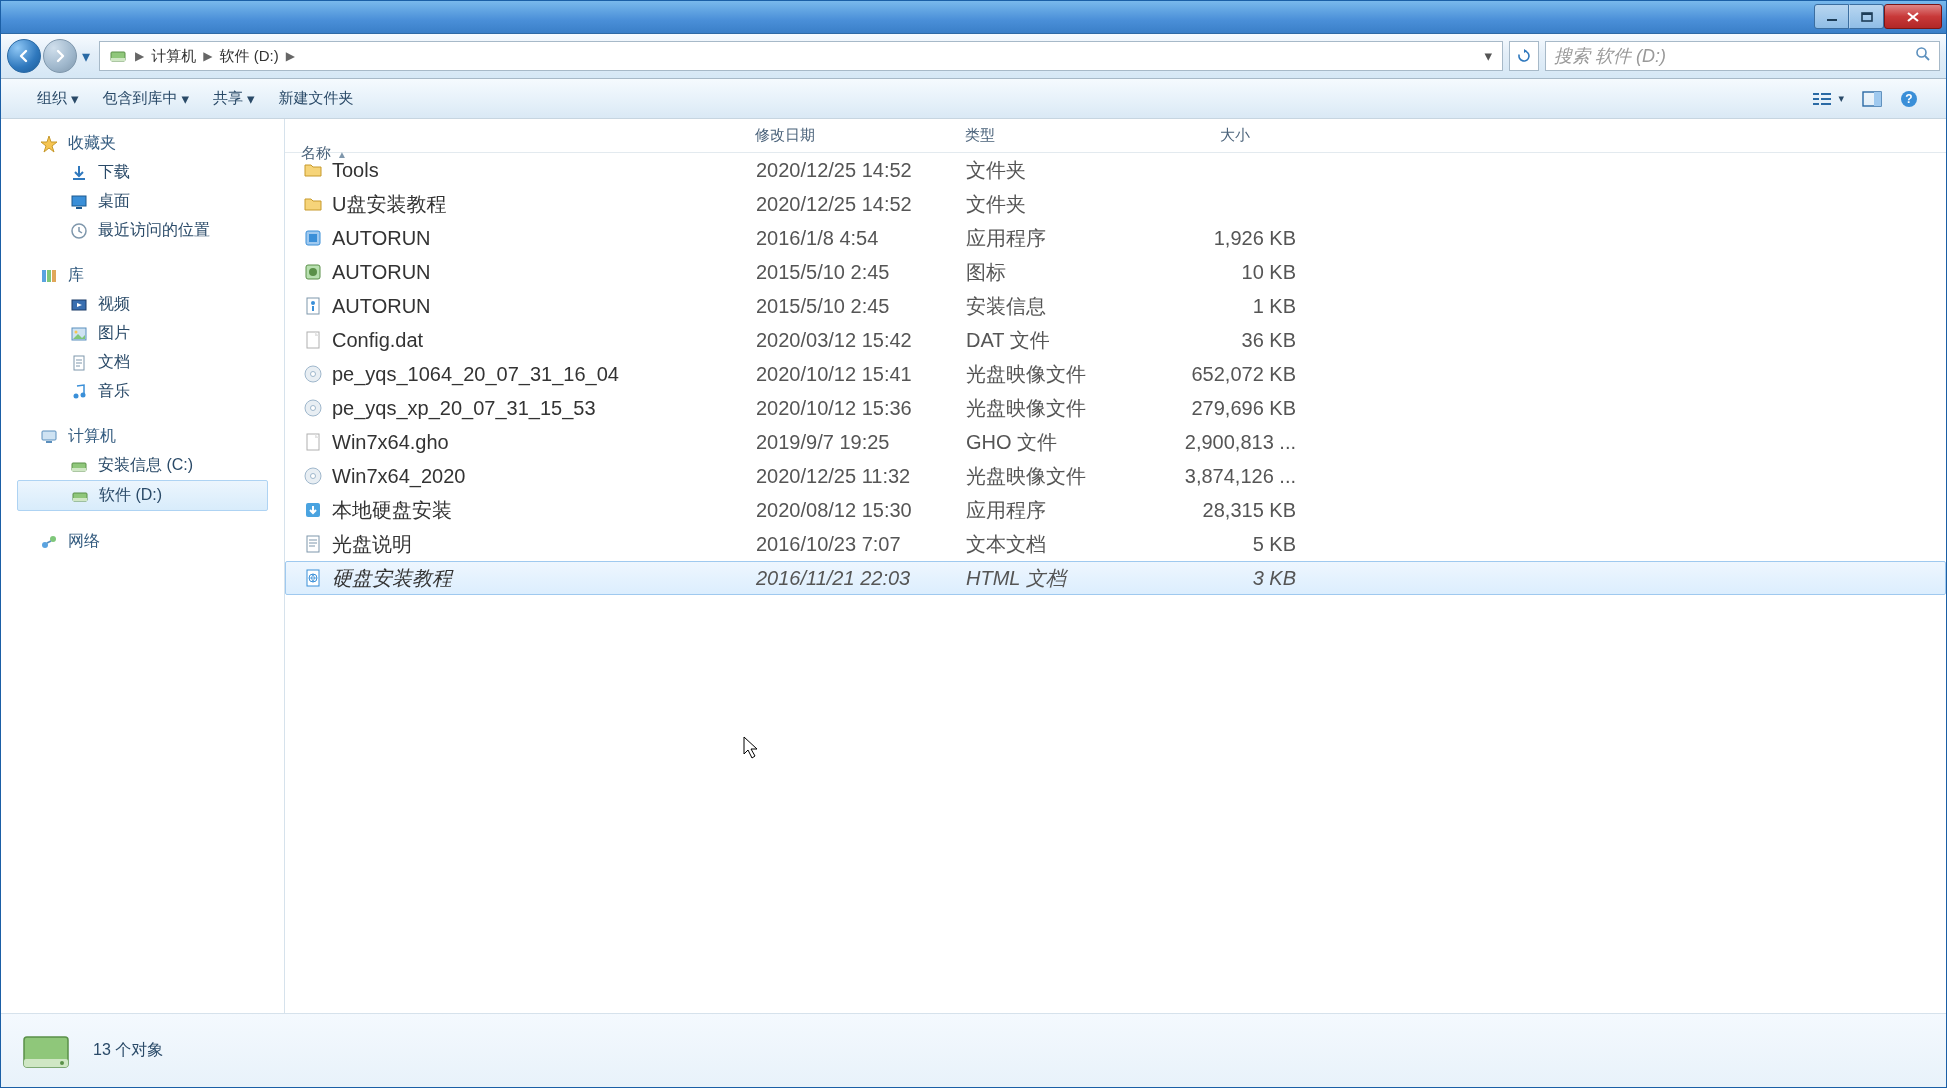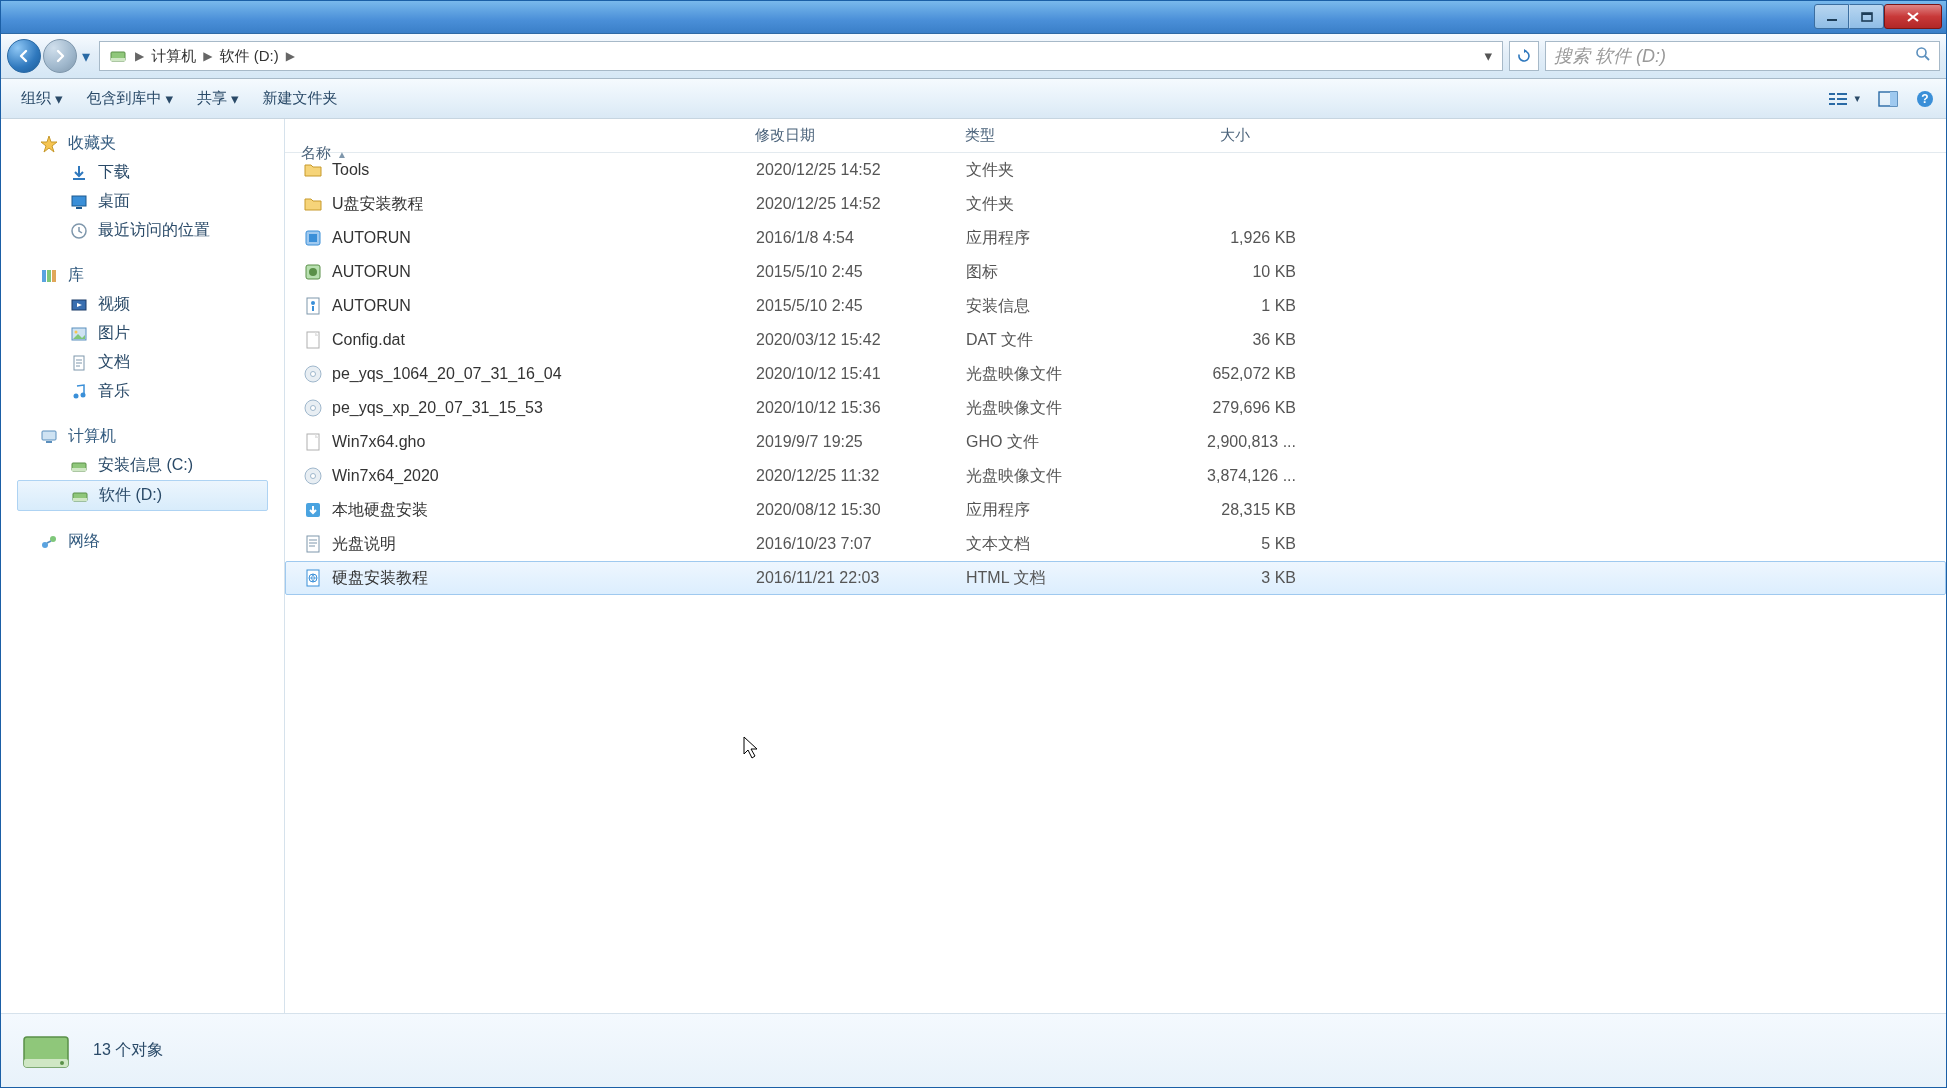--- a/index.html
+++ b/index.html
@@ -24,21 +24,21 @@
 .nav-drop { width:14px; height:34px; display:flex;align-items:center;justify-content:center; color:#2a6aa5;}
 .breadcrumb { flex:0 0 auto; flex-grow:1; height:30px; border:1px solid #a7b9c8; background:#fff; display:flex; align-items:center; padding:0 4px; font-size:15px; color:#333;}
 .breadcrumb .crumb { display:flex; align-items:center; gap:6px; padding:0 4px; height:100%;}
 .breadcrumb .sep { color:#666; font-size:12px; padding:0 3px;}
 .breadcrumb .dropdown { margin-left:auto; color:#555; padding:0 6px;}
 .refresh-btn { width:30px; height:30px; border:1px solid #a7b9c8; background:#fff; display:flex;align-items:center;justify-content:center;}
 .searchbox { width:395px; height:30px; border:1px solid #a7b9c8; background:#fff; display:flex;align-items:center; padding:0 8px; color:#999; font-style:italic; font-size:18px; position:relative;}
 .searchbox .mag { position:absolute; right:8px; color:#5b8fbd; font-style:normal;}
 
 
-.toolbar { height: 40px; background: linear-gradient(180deg,#f5fafe 0%,#e8f2fa 50%,#dae9f5 100%); border-bottom:1px solid #c7d5e0; display:flex; align-items:center; padding:0 8px; font-size:15px; color:#2a4a68;}
+.toolbar { height: 40px; background: linear-gradient(180deg,#f5fafe 0%,#e8f2fa 50%,#dae9f5 100%); border-bottom:1px solid #c7d5e0; display:flex; align-items:center; padding:0 24px; font-size:15px; color:#2a4a68;}
 .toolbar .titem { display:flex; align-items:center; gap:4px; padding:0 12px; cursor:default;}
 .toolbar .spacer { flex:1; }
 .toolbar .right-tools { display:flex; align-items:center; gap:10px;}
 .toolbar .ticon { display:flex;align-items:center;justify-content:center; padding:2px 4px;}
 
 
 .main { flex:1; display:flex; overflow:hidden;}
 .sidebar { width: 284px; border-right:1px solid #d6e2ec; background:#fff; padding:10px 16px; font-size:16px; color:#31506b; overflow:auto;}
 .side-group { margin-bottom: 16px; }
 .side-item { display:flex; align-items:center; gap:9px; padding:4px 8px 4px 30px; cursor:default; border-radius:2px;}
@@ -48,23 +48,23 @@
 .s-icon { width:20px; height:20px; display:flex;align-items:center;justify-content:center; font-size:16px;}
 
 .content { flex:1; display:flex; flex-direction:column; background:#fff; }
 .columns { display:flex; height:34px; border-bottom:1px solid #e3eaef; font-size:15px; color:#4a627a; align-items:center; padding-left:10px;}
 .col-name { width:460px; padding-left:6px;margin-top:35px;}
 .col-date { width:210px;}
 .col-type { width:210px;}
 .col-size { width:130px; text-align:center; padding-right:10px;}
 .sort-ind { display:inline-block; margin-left:6px; color:#7f97ac; font-size:10px;}
 
-.filelist { flex:1; overflow:auto; font-size:16px; color:#333;}
+.filelist { flex:1; overflow:auto; font-size:20px; color:#333;}
 .row { display:flex; align-items:center; height:34px; padding-left:10px; border:1px solid transparent;}
-.row.selected { background: linear-gradient(180deg,#eef6fe,#dceefe); border:1px solid #9fc9ef; border-radius:2px;}
+.row.selected { background: linear-gradient(180deg,#eef6fe,#dceefe); border:1px solid #9fc9ef; border-radius:2px;font-style:italic;}
 .row .fname { width:460px; display:flex; align-items:center; gap:8px; padding-left:6px;}
 .row .fdate { width:210px; color:#555;}
 .row .ftype { width:210px; color:#555;}
 .row .fsize { width:130px; text-align:right; color:#555; padding-right:10px;}
 .ficon { width:22px; height:22px; display:flex;align-items:center;justify-content:center;}
 
 
 .statusbar { height:74px; border-top:1px solid #d6e2ec; background:linear-gradient(180deg,#f4f9fe,#e8f2fa); display:flex; align-items:center; padding:0 16px; gap:18px; font-size:16px; color:#2a4a68;}
 .statusbar .big-icon { width:58px; height:58px; display:flex;align-items:center;justify-content:center;}
 

